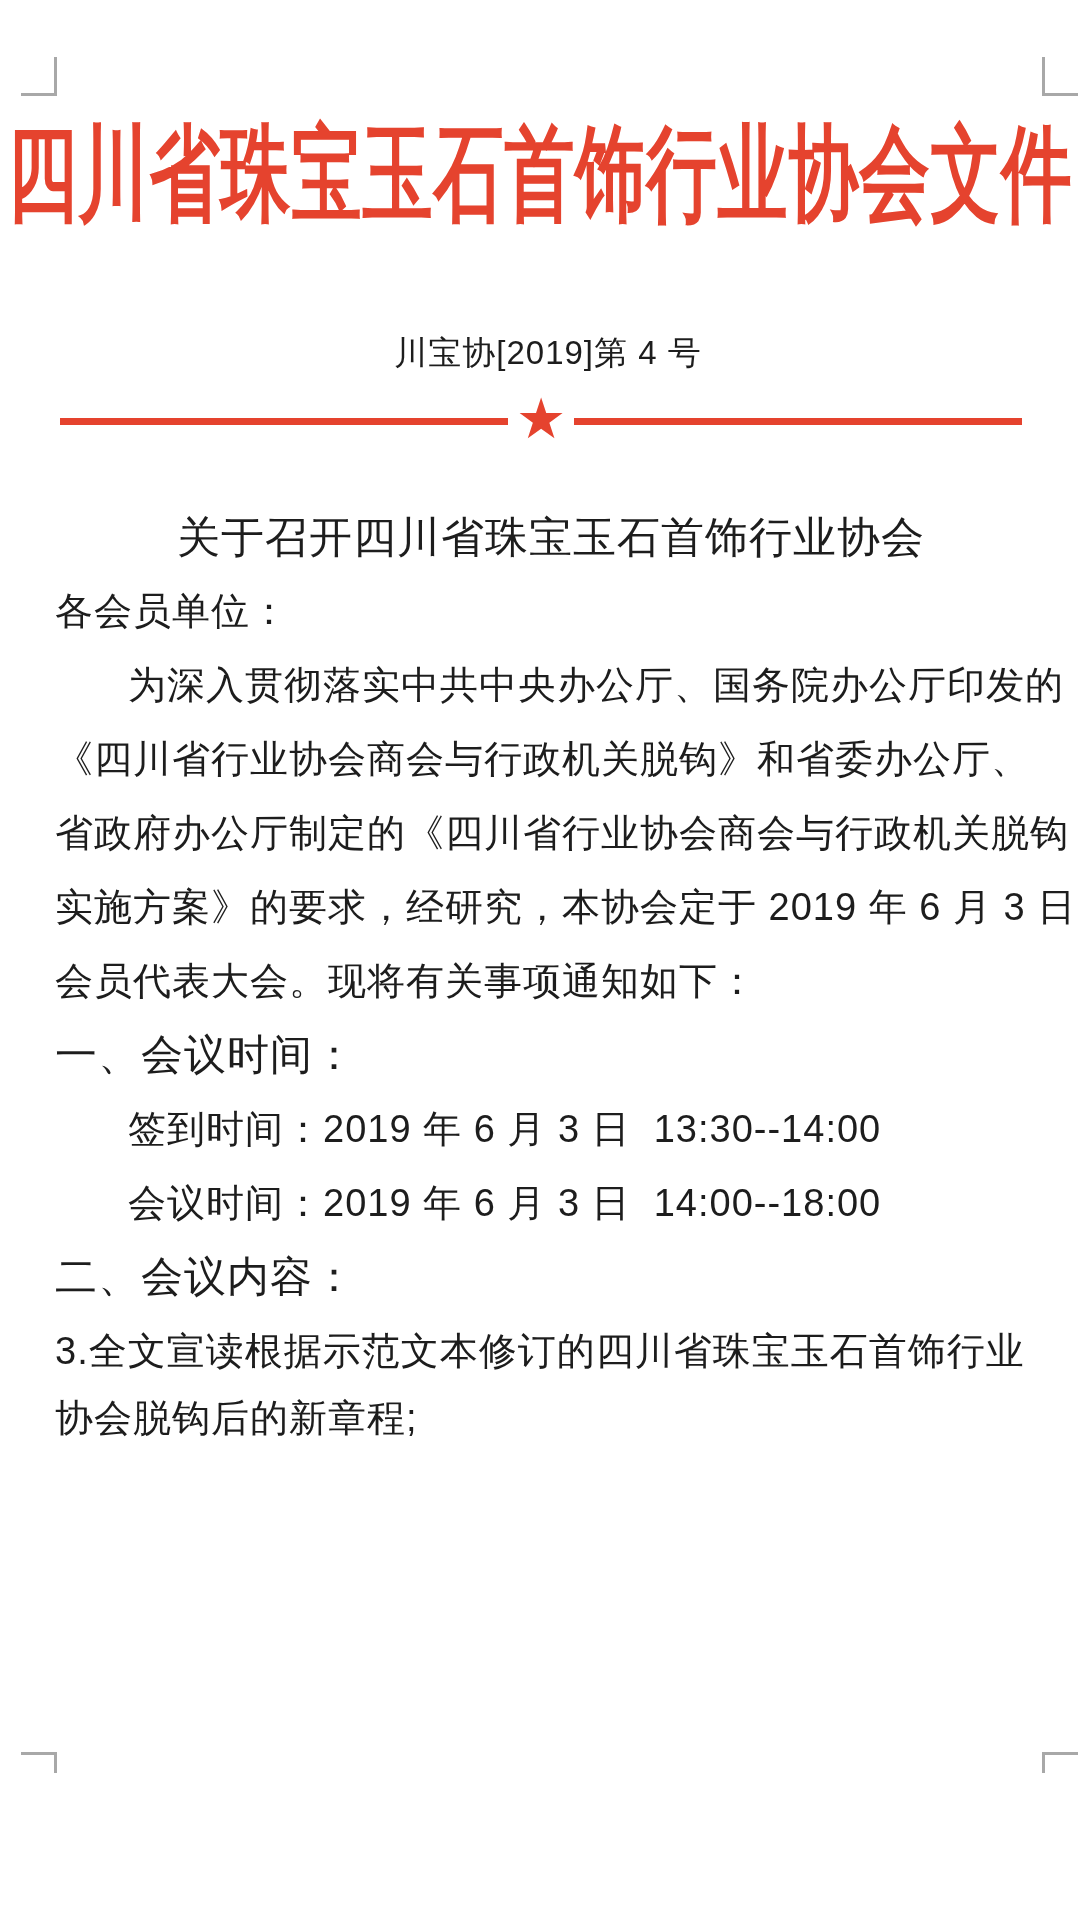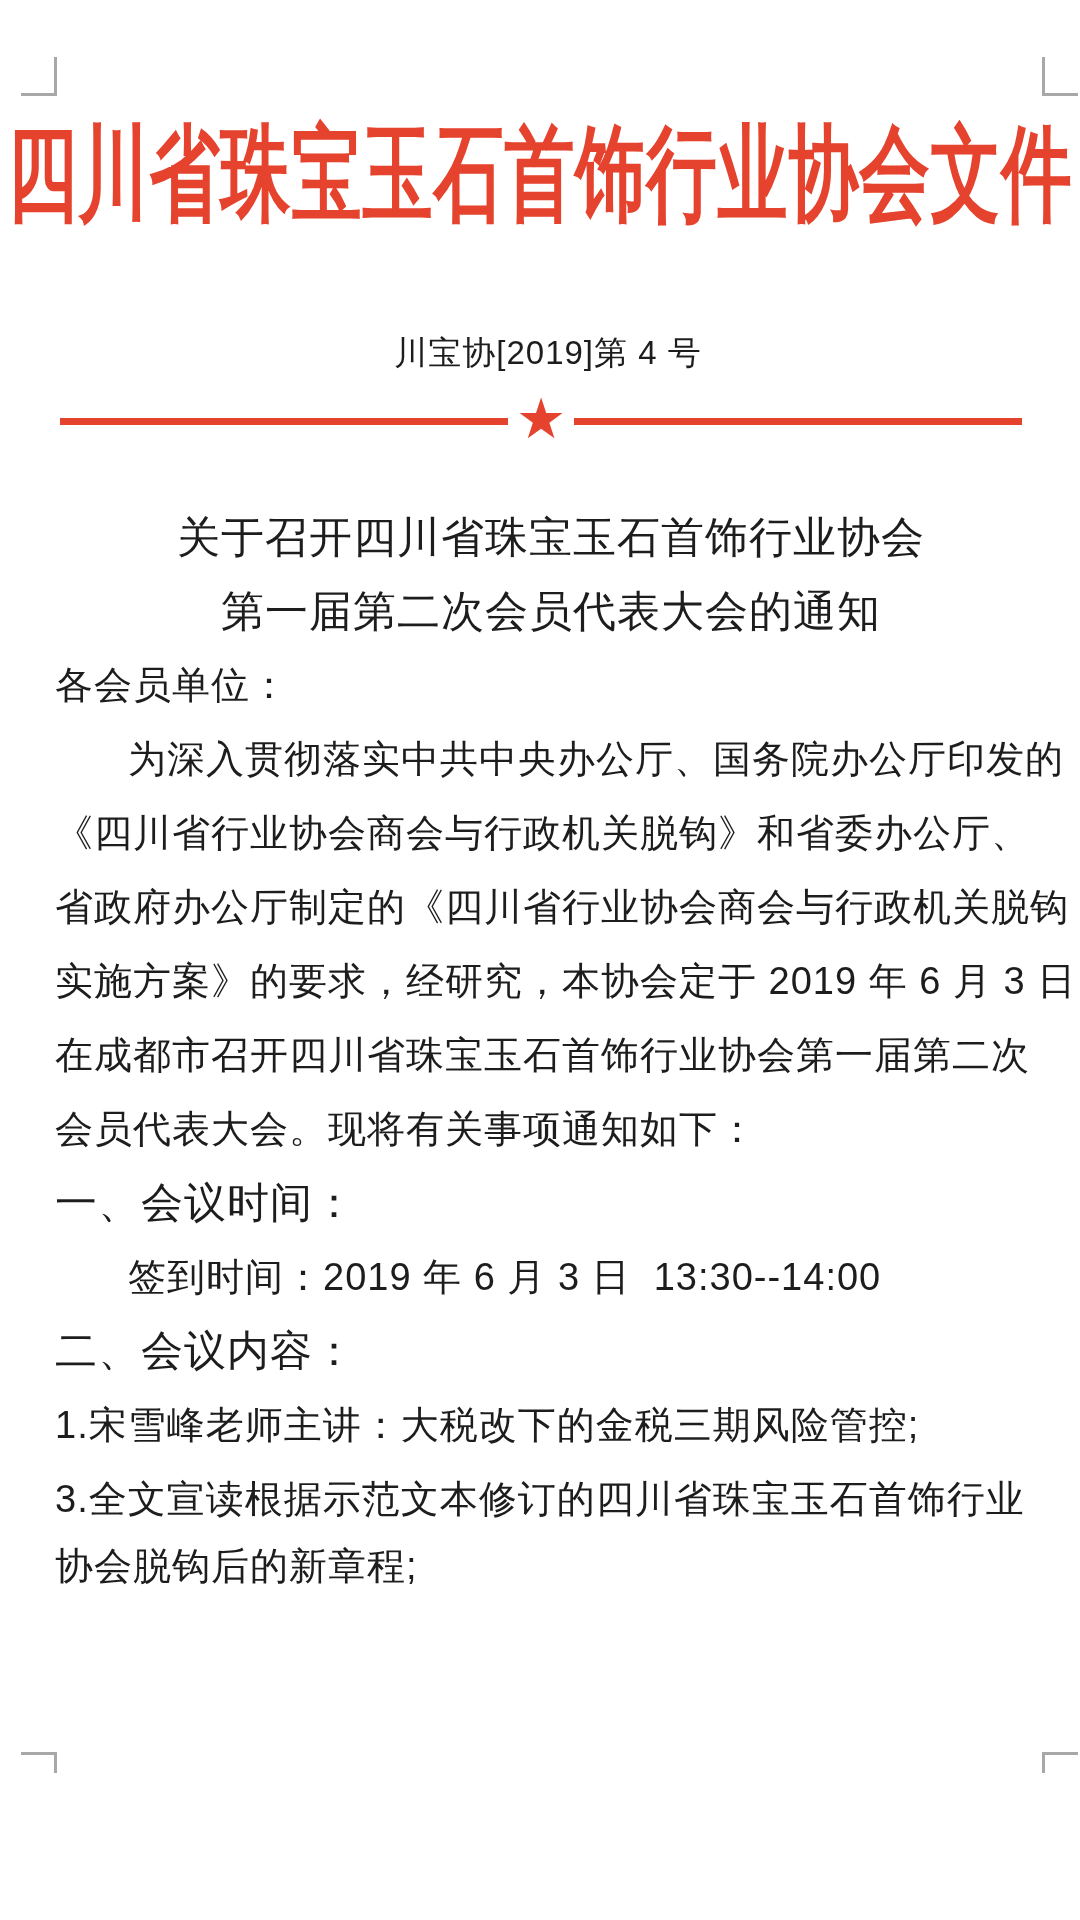--- a/index.html
+++ b/index.html
@@ -95,31 +95,29 @@
   <div class="docnum">川宝协[2019]第 4 号</div>
 
   <div class="rule">
     <div class="seg"></div>
     <div class="star">★</div>
     <div class="seg"></div>
   </div>
 
   <div class="notice">
     <div class="nt">关于召开四川省珠宝玉石首饰行业协会</div>
-    <div class="nt">第一届第二次会员代表大会的通知</div>
     <div class="line">各会员单位：</div>
     <div id="notice-lines">
         <div class="line indent">为深入贯彻落实中共中央办公厅、国务院办公厅印发的</div>
         <div class="line">《四川省行业协会商会与行政机关脱钩》和省委办公厅、</div>
         <div class="line">省政府办公厅制定的《四川省行业协会商会与行政机关脱钩</div>
         <div class="line">实施方案》的要求，经研究，本协会定于 2019 年 6 月 3 日</div>
-        <div class="line">在成都市召开四川省珠宝玉石首饰行业协会第一届第二次</div>
         <div class="line">会员代表大会。现将有关事项通知如下：</div>
         <div class="line bold">一、会议时间：</div>
         <div class="line indent">签到时间：2019 年 6 月 3 日  13:30--14:00</div>
+        <div class="line indent">会议时间：2019 年 6 月 3 日  14:00--18:00</div>
         <div class="line bold">二、会议内容：</div>
-        <div class="line">1.宋雪峰老师主讲：大税改下的金税三期风险管控;</div>
         <div class="line">3.全文宣读根据示范文本修订的四川省珠宝玉石首饰行业</div>
         <div class="line tight">协会脱钩后的新章程;</div>
       </div>
   </div>
 
 </div>
 
 </body></html>

